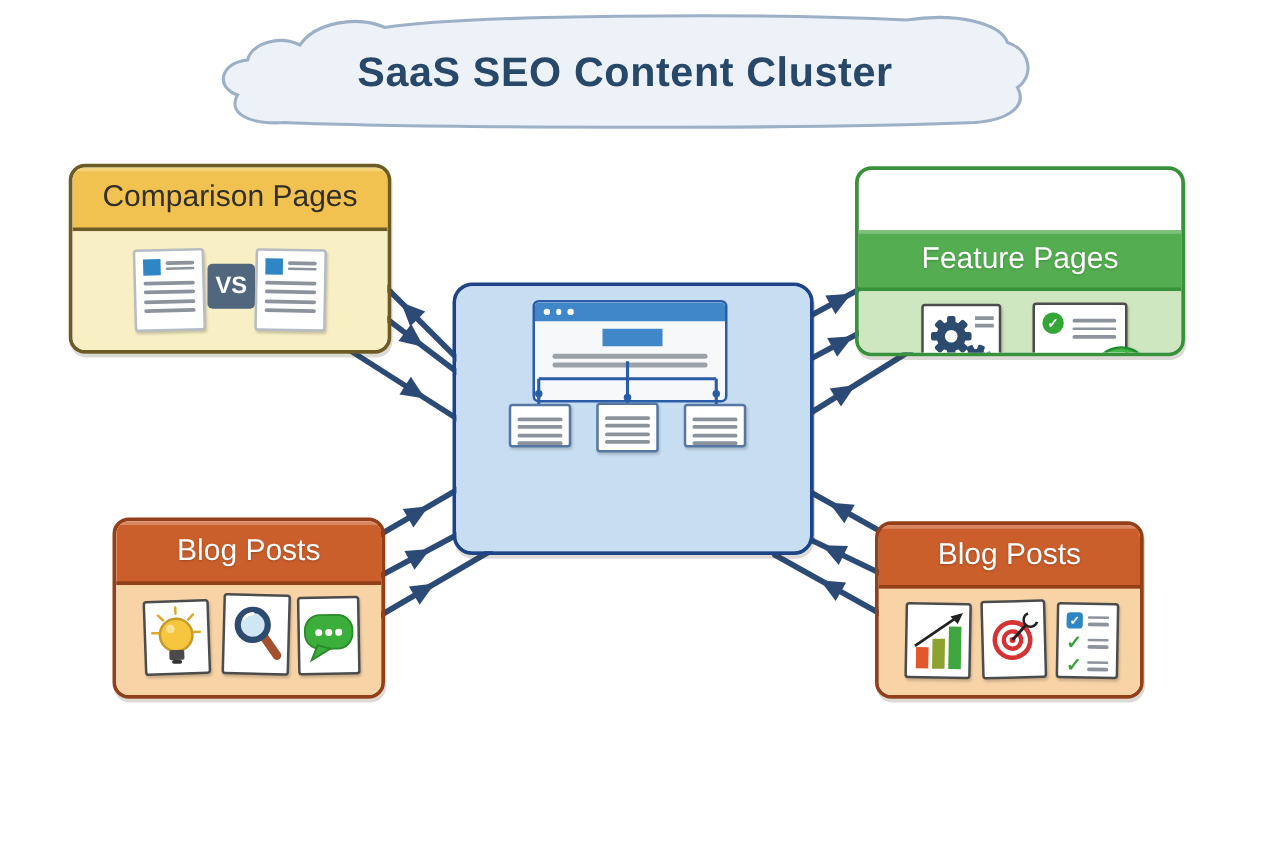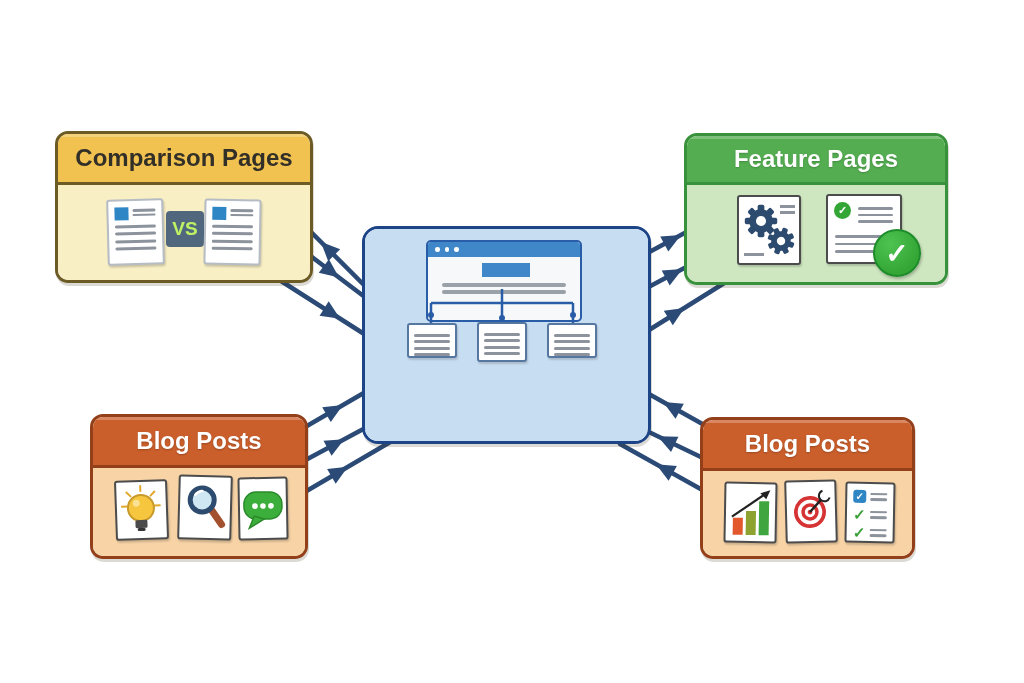--- a/index.html
+++ b/index.html
@@ -16,46 +16,46 @@
   .cloud-title{
     position:absolute;left:0;top:0;width:100%;height:100%;
     display:flex;align-items:center;justify-content:center;
     font-size:33px;font-weight:bold;color:var(--title-text,#274868);letter-spacing:.5px;
   }
   
   .node{position:absolute;z-index:3;display:flex;flex-direction:column;
         border:3px solid #333;border-radius:13px;overflow:hidden;
         box-shadow:1px 3px 0 rgba(60,50,20,.18);}
   .node-header{display:flex;align-items:center;justify-content:center;
-        font-weight:bold;color:#fff;border-bottom:3px solid;
+        font-weight:normal;color:#fff;border-bottom:3px solid;
         box-shadow:inset 0 3px 0 rgba(255,255,255,.25);}
   .node-body{position:relative;flex:1;}
   .line{height:3px;background:var(--line-grey,#8d939c);border-radius:2px;}
   
   .comparison{left:55px;top:131px;width:252px;height:146px;border-color:var(--comparison-border,#6d5b26);}
   .comparison .node-header{height:48px;background:var(--comparison-header,#f1c24f);
         border-color:var(--comparison-border,#6d5b26);color:var(--comparison-text,#322f28);font-size:24px;}
   .comparison .node-body{background:var(--comparison-body,#f8efc5);}
   .doc{position:absolute;width:57px;height:66px;background:#fff;border:2px solid #b6bcc4;
        border-radius:3px;padding:6px 6px 4px;box-shadow:1px 2px 2px rgba(0,0,0,.18);box-sizing:border-box;}
   .doc-1{left:49px;top:14px;transform:rotate(-1.5deg);}
   .doc-2{left:146px;top:14px;transform:rotate(1deg);}
   .doc-top{display:flex;gap:4px;margin-bottom:2px;}
   .doc-block{width:14px;height:13px;background:var(--accent-blue,#2f86c4);}
   .doc-top-lines{flex:1;}
   .doc-top-lines .line{margin-top:2px;height:2.5px;}
   .doc > .line{margin-top:4.5px;}
   .vs-badge{position:absolute;left:108px;top:26px;width:38px;height:36px;background:var(--vs-badge,#51677e);
-       color:#bef264;font-weight:bold;font-size:19px;display:flex;align-items:center;justify-content:center;
+       color:#ffffff;font-weight:bold;font-size:19px;display:flex;align-items:center;justify-content:center;
        border-radius:4px;z-index:0;}
   .doc{z-index:1;}
   
   .feature{left:684px;top:133px;width:258px;height:146px;border-color:var(--feature-border,#38923c);}
   .feature .node-header{height:46px;background:var(--feature-header,#54ad51);
-        border-color:var(--feature-border,#38923c);font-size:24px;text-shadow:0 1px 2px rgba(0,0,0,.2);}
+        border-color:var(--feature-border,#38923c);font-size:24px;text-shadow:0 1px 2px rgba(0,0,0,.2);margin-top:48px;}
   .feature .node-body{background:var(--feature-body,#cfe7c1);}
   .icon-card{position:absolute;background:#fff;border:2px solid #4c4c4c;border-radius:3px;
         box-shadow:1px 2px 2px rgba(0,0,0,.18);box-sizing:border-box;}
   .card-gears{left:50px;top:10px;width:64px;height:70px;}
   .card-checkdoc{left:139px;top:9px;width:76px;height:70px;padding:7px;}
   .mini-check{position:absolute;left:6px;top:6px;width:17px;height:17px;border-radius:50%;
         background:var(--green,#33a636);color:#fff;font-size:11px;font-weight:bold;
         display:flex;align-items:center;justify-content:center;}
   .card-checkdoc .cd-lines{position:absolute;left:30px;top:7px;right:7px;}
   .card-checkdoc .cd-lines .line{margin-top:4px;height:2.5px;}
@@ -132,20 +132,26 @@
       <line x1="641" y1="335" x2="742" y2="272" stroke="#2b4a76" stroke-width="4.5" stroke-linecap="round"></line>
       <polygon points="0,0 -19,-8.5 -19,8.5" transform="translate(684.43,307.91) rotate(-31.9543629370514)" fill="#2b4a76"></polygon>
       <line x1="706" y1="426" x2="640" y2="389" stroke="#2b4a76" stroke-width="4.5" stroke-linecap="round"></line>
       <polygon points="0,0 -19,-8.5 -19,8.5" transform="translate(663.1,401.95) rotate(-150.72474572274743)" fill="#2b4a76"></polygon>
       <line x1="705" y1="459" x2="626" y2="421" stroke="#2b4a76" stroke-width="4.5" stroke-linecap="round"></line>
       <polygon points="0,0 -19,-8.5 -19,8.5" transform="translate(657.6,436.2) rotate(-154.31185656435267)" fill="#2b4a76"></polygon>
       <line x1="706" y1="492" x2="620" y2="444" stroke="#2b4a76" stroke-width="4.5" stroke-linecap="round"></line>
       <polygon points="0,0 -19,-8.5 -19,8.5" transform="translate(656.12,464.16) rotate(-150.8323866204222)" fill="#2b4a76"></polygon>
     </svg>
 
+  <div class="cloud-wrap">
+    <svg width="660" height="100" viewBox="0 0 660 100">
+      <path id="cloud-path" d="M 58 90 C 28 92, 12 82, 20 68 C 2 62, 6 42, 28 40 C 32 26, 54 20, 70 28 C 82 10, 116 4, 138 14 C 200 4, 430 2, 555 8 C 595 2, 630 10, 636 26 C 654 32, 658 52, 644 62 C 652 76, 638 88, 610 90 C 460 96, 150 94, 58 90 Z"></path>
+    </svg>
+    <div class="cloud-title">SaaS SEO Content Cluster</div>
+  </div>
 
   <div class="node comparison">
     <div class="node-header">
       <span>Comparison Pages</span>
     </div>
     <div class="node-body">
       <div class="vs-badge">VS</div>
       <div class="doc doc-1">
         <div class="doc-top">
             <div class="doc-block"></div>

